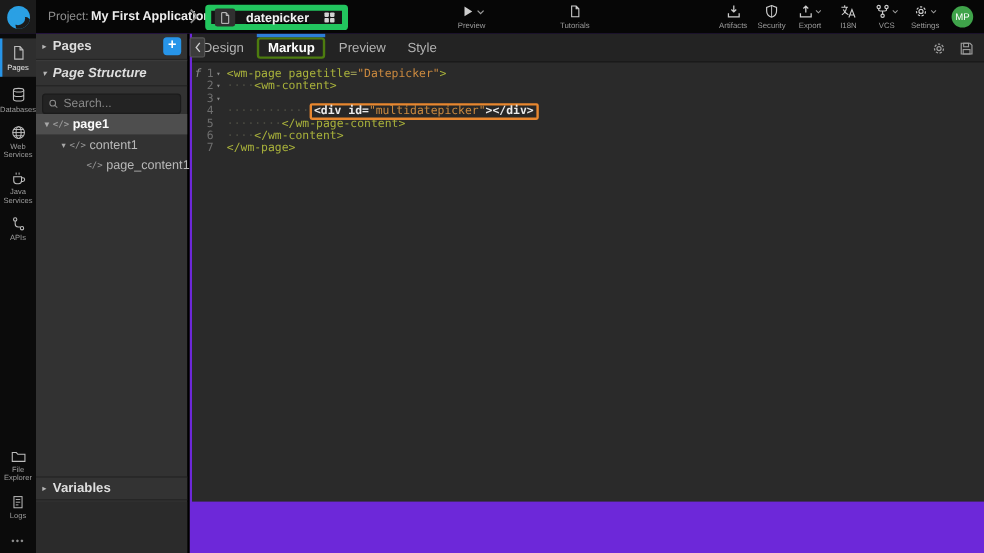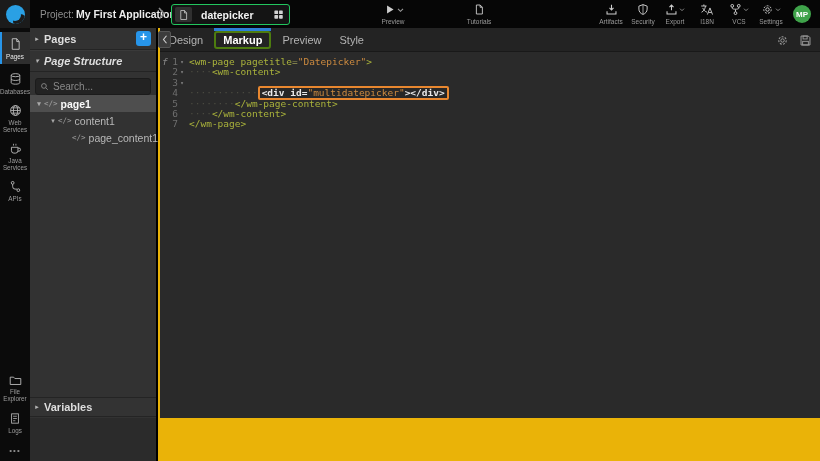--- a/index.html
+++ b/index.html
@@ -1,51 +1,51 @@
 <!DOCTYPE html>
 <html><head>
 <meta charset="utf-8">
 <style>
   * { margin:0; padding:0; box-sizing:border-box; }
   html,body { width:820px; height:461px; overflow:hidden; background:#2a2a2a;
     font-family:"Liberation Sans", sans-serif; -webkit-font-smoothing:antialiased; }
-  #app { position:relative; width:820px; height:461px; background:#eab308; }
+  #app { position:relative; width:820px; height:461px; background:#6d28d9; }
   svg { display:block; }
 
   
   #topbar { position:absolute; left:0; top:0; width:820px; height:28px; background:#060606; z-index:20; }
   #logo-tile { position:absolute; left:0; top:0; width:30px; height:28px; background:#1b1b1b;
     display:flex; align-items:center; justify-content:center; }
   #logo-mark { width:19px; height:19px; border-radius:50%; background:#2aa0e4; position:relative; overflow:hidden; }
   #logo-mark:before { content:""; position:absolute; left:7px; top:9px; width:14px; height:14px;
     border-radius:50%; background:#1b1b1b; }
   #logo-mark:after { content:""; position:absolute; left:3px; top:4px; width:12px; height:12px;
     border-radius:50%; background:#2aa0e4; }
   #project-crumb { position:absolute; left:40px; top:0; height:28px; display:flex; align-items:center; gap:2px; }
   .proj-label { font-size:10px; color:#8f8f8f; }
   .proj-name  { font-size:10.5px; color:#ededed; font-weight:bold; }
   #crumb-chev { position:absolute; left:157px; top:6px; color:#8a8a8a; }
   #file-tab { position:absolute; left:171px; top:4px; width:119px; height:21px; background:#141414;
-    border:1px solid #22c55e; border-radius:3px; display:flex; align-items:center; }
+    border:5px solid #22c55e; border-radius:3px; display:flex; align-items:center;text-decoration:underline; }
   #file-tab .ficon-box { width:17px; height:15px; background:#303030; border-radius:2px; margin-left:3px;
     display:flex; align-items:center; justify-content:center; color:#c9c9c9; }
   #file-tab .fname { margin-left:9px; font-size:10.5px; font-weight:bold; color:#f2f2f2; flex:1; }
   #file-tab .grid-ic { margin-right:5px; color:#d2d2d2; }
 
   .tb-action { position:absolute; top:3px; display:flex; flex-direction:column; align-items:center; color:#cdcdcd; }
   .tb-action .lbl { font-size:6.5px; color:#9b9b9b; margin-top:2px; white-space:nowrap; }
   .icon-row { display:flex; align-items:flex-start; gap:1px; height:13px; }
   .caret-sm { color:#9b9b9b; margin-top:5px; }
   #preview-action  { left:372px; width:42px; }
   #tutorials-action{ left:458px; width:42px; }
   #right-actions { position:absolute; right:36px; top:3px; display:flex; gap:6px; }
   .tb-action2 { position:relative; width:26px; display:flex; flex-direction:column; align-items:center; color:#cdcdcd; cursor:default; }
   .tb-action2 .lbl { font-size:6.5px; color:#9b9b9b; margin-top:2px; white-space:nowrap; }
   #avatar { position:absolute; right:9px; top:5px; width:18px; height:18px; border-radius:50%;
-    background:#3fa34a; color:#fff; font-size:8px; font-weight:bold;
+    background:#3fa34a; color:#fff; font-size:8px; font-weight:normal;
     display:flex; align-items:center; justify-content:center; }
 
   
   #sidebar { position:absolute; left:0; top:28px; width:30px; height:433px; background:#0b0b0b; }
   .sb-item { position:absolute; left:0; width:30px; display:flex; flex-direction:column; align-items:center;
     justify-content:center; color:#bdbdbd; padding:3px 0; }
   .sb-item .sb-lbl { font-size:6.3px; color:#9d9d9d; text-align:center; line-height:7px; margin-top:2px; }
   .sb-item.active { background:#2e2e2e; box-shadow:inset 2px 0 0 #2795e9; }
   .sb-item.active .sb-lbl { color:#eaeaea; }
   #sb-more { position:absolute; left:0; bottom:6px; width:30px; text-align:center;

